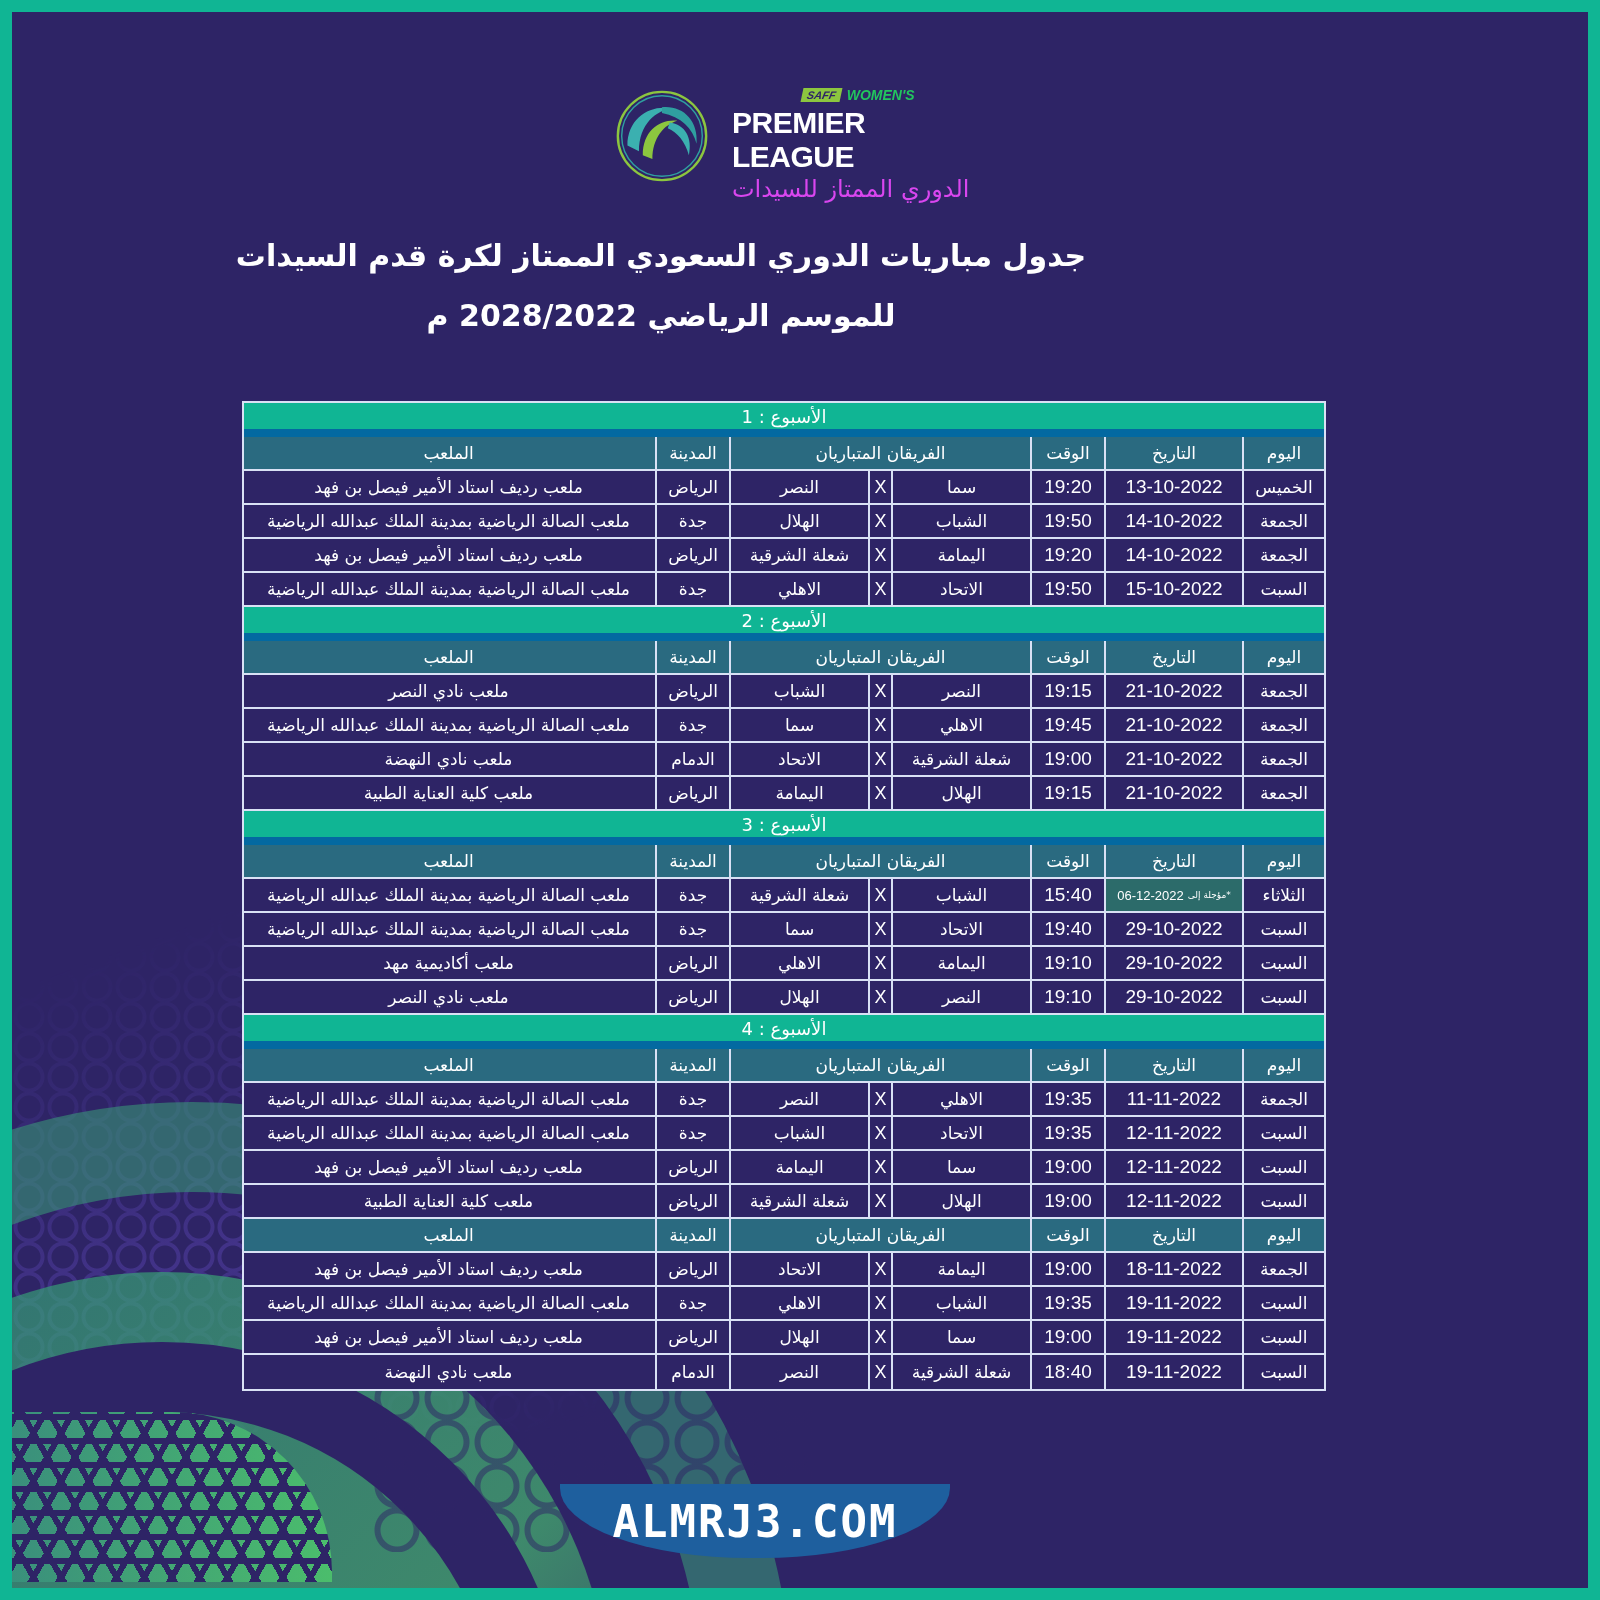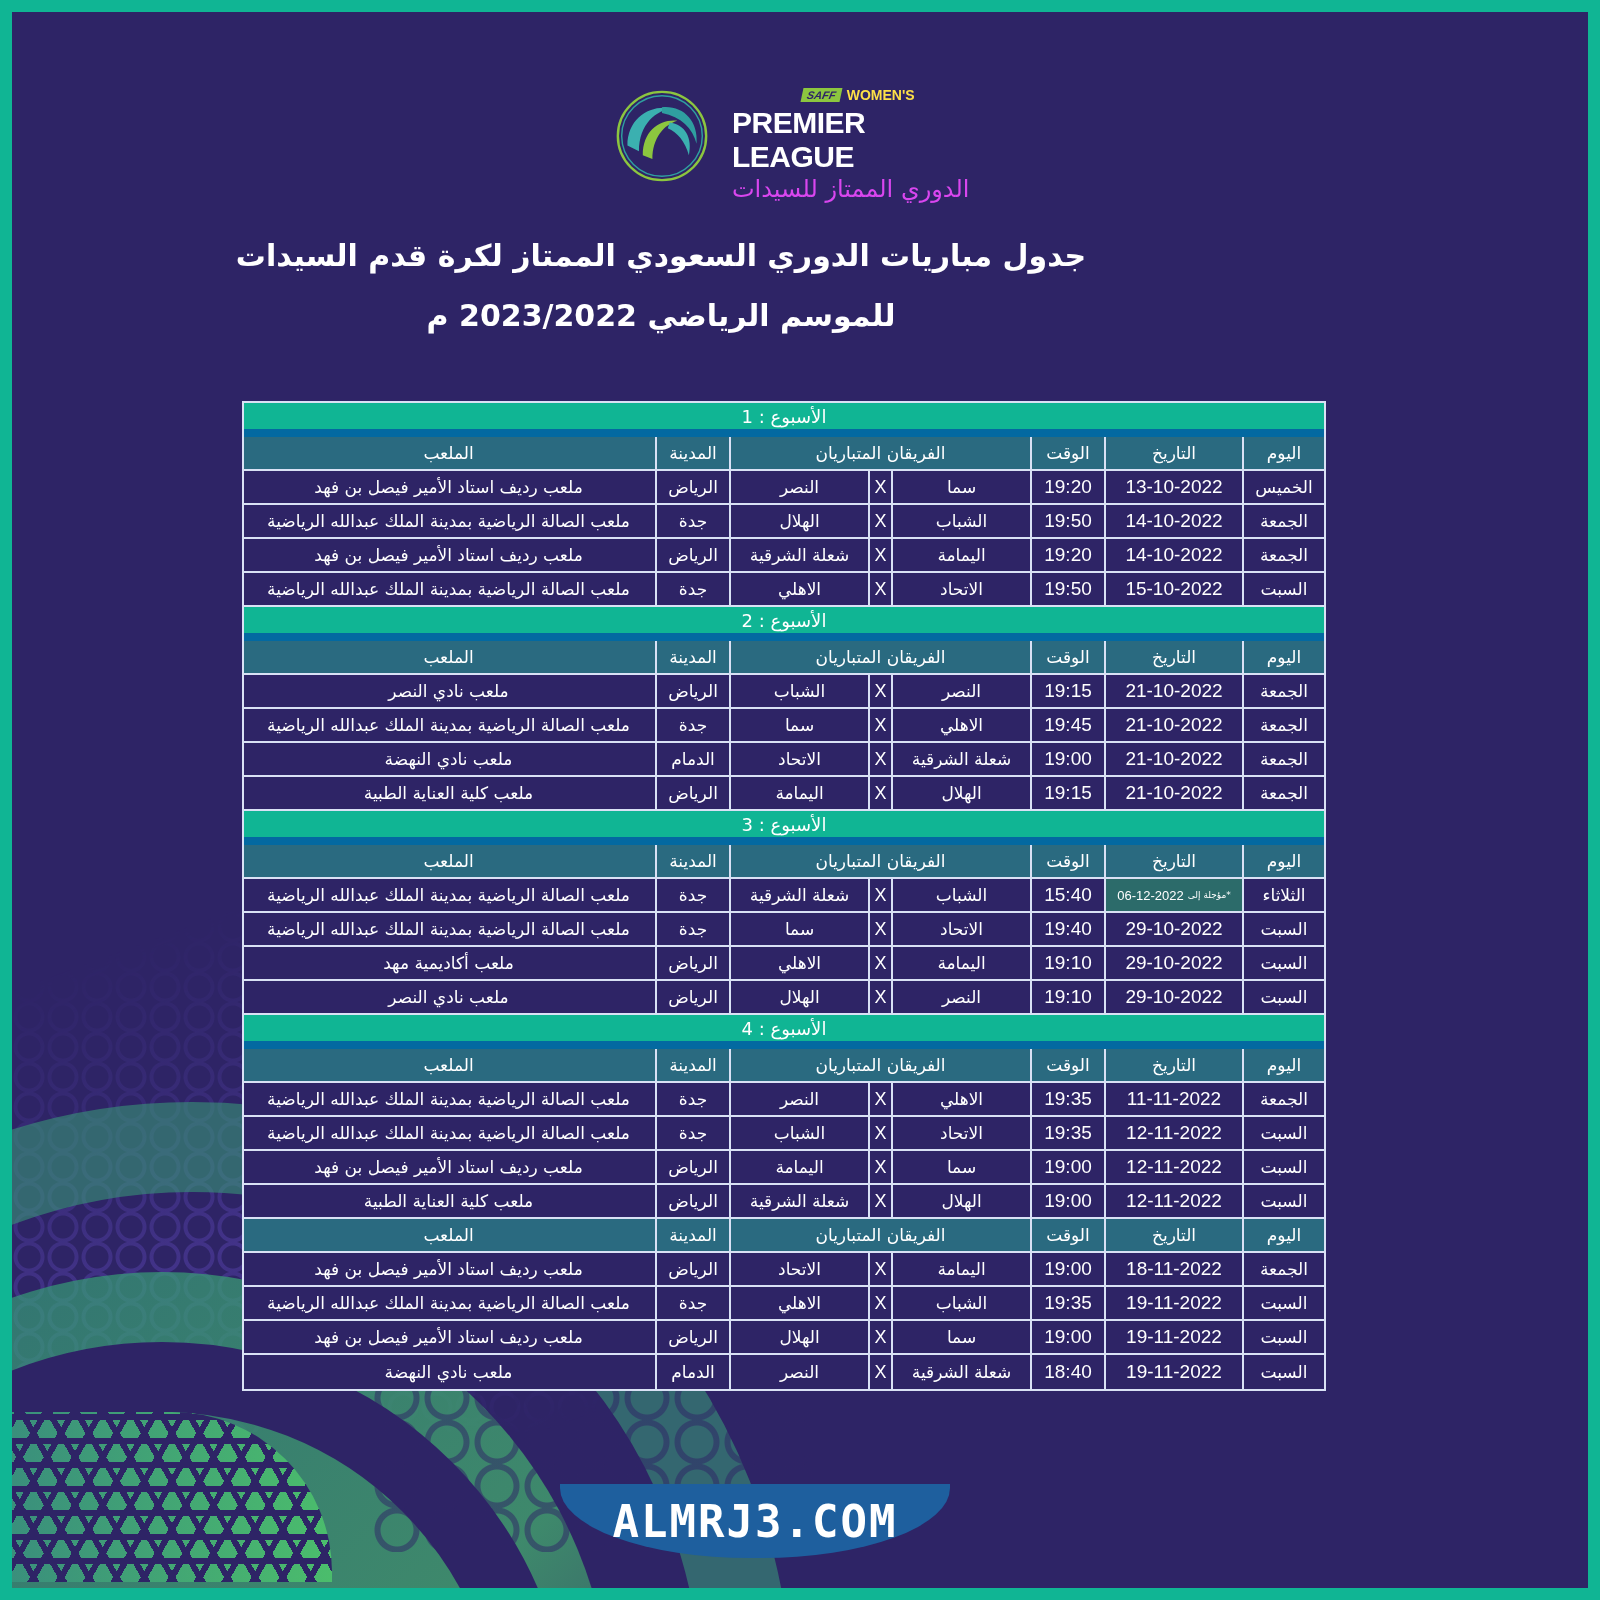--- a/index.html
+++ b/index.html
@@ -62,21 +62,21 @@
   .logo-text { position: absolute; left: 118px; top: 0; width: 260px; }
   .saff-line {
     display: flex; align-items: center; gap: 6px; justify-content: flex-start;
     margin-left: 70px; height: 22px;
   }
   .saff-badge {
     background: #8cc63f; color: #2e2466; font-weight: bold; font-style: italic;
     font-size: 11px; padding: 1px 5px; transform: skewX(-12deg);
     font-family: "Liberation Sans", sans-serif;
   }
-  .saff-womens { color: #fde047; font-size: 14px; font-weight: bold; font-family: "Liberation Sans", sans-serif; }
+  .saff-womens { color: #22c55e; font-size: 14px; font-weight: bold; font-family: "Liberation Sans", sans-serif; font-style: italic; }
   .pl-title {
     color: #ffffff; font-family: "Liberation Sans", sans-serif;
     font-weight: bold; font-size: 30px; letter-spacing: -0.5px; line-height: 34px;
   }
   .pl-ar {
     color: #d946ef; font-size: 24px; line-height: 30px; direction: rtl; text-align: left;
     font-family: "DejaVu Sans", sans-serif;
   }
 
   
@@ -153,21 +153,21 @@
       <div class="saff-line">
         <span class="saff-badge">SAFF</span>
         <span class="saff-womens">WOMEN'S</span>
       </div>
       <div class="pl-title">PREMIER LEAGUE</div>
       <div class="pl-ar">الدوري الممتاز للسيدات</div>
     </div>
   </div>
 
   <div class="title title-1">جدول مباريات الدوري السعودي الممتاز لكرة قدم السيدات</div>
-  <div class="title title-2">للموسم الرياضي 2023/2022 م</div>
+  <div class="title title-2">للموسم الرياضي 2028/2022 م</div>
 
   <div class="schedule" id="schedule">
   <div class="week-bar">
         <span>الأسبوع : 1</span>
       </div>
   <div class="row head">
     <div class="cell">اليوم</div>
     <div class="cell">التاريخ</div>
     <div class="cell">الوقت</div>
     <div class="cell teams-head">الفريقان المتباريان</div>

